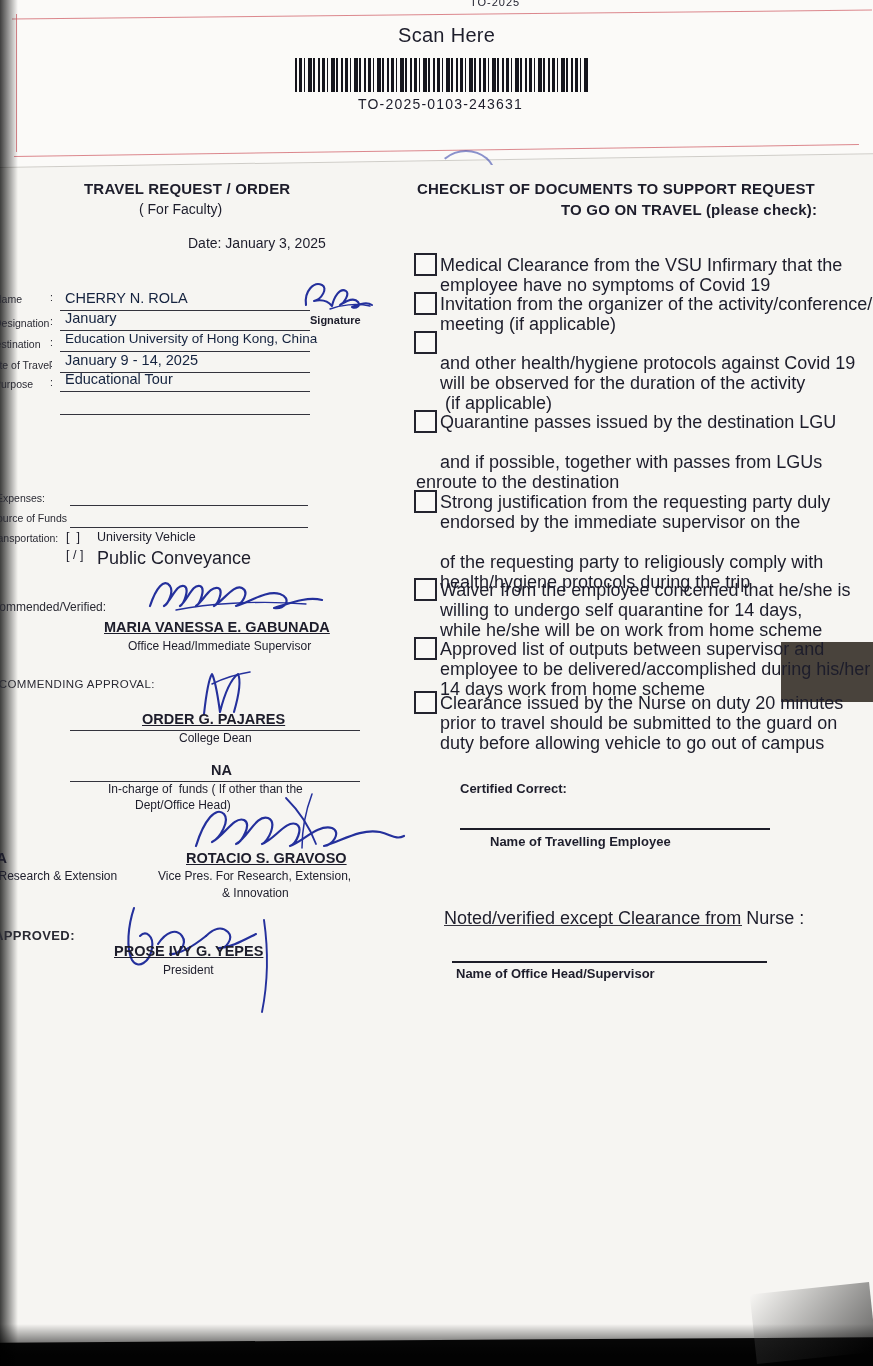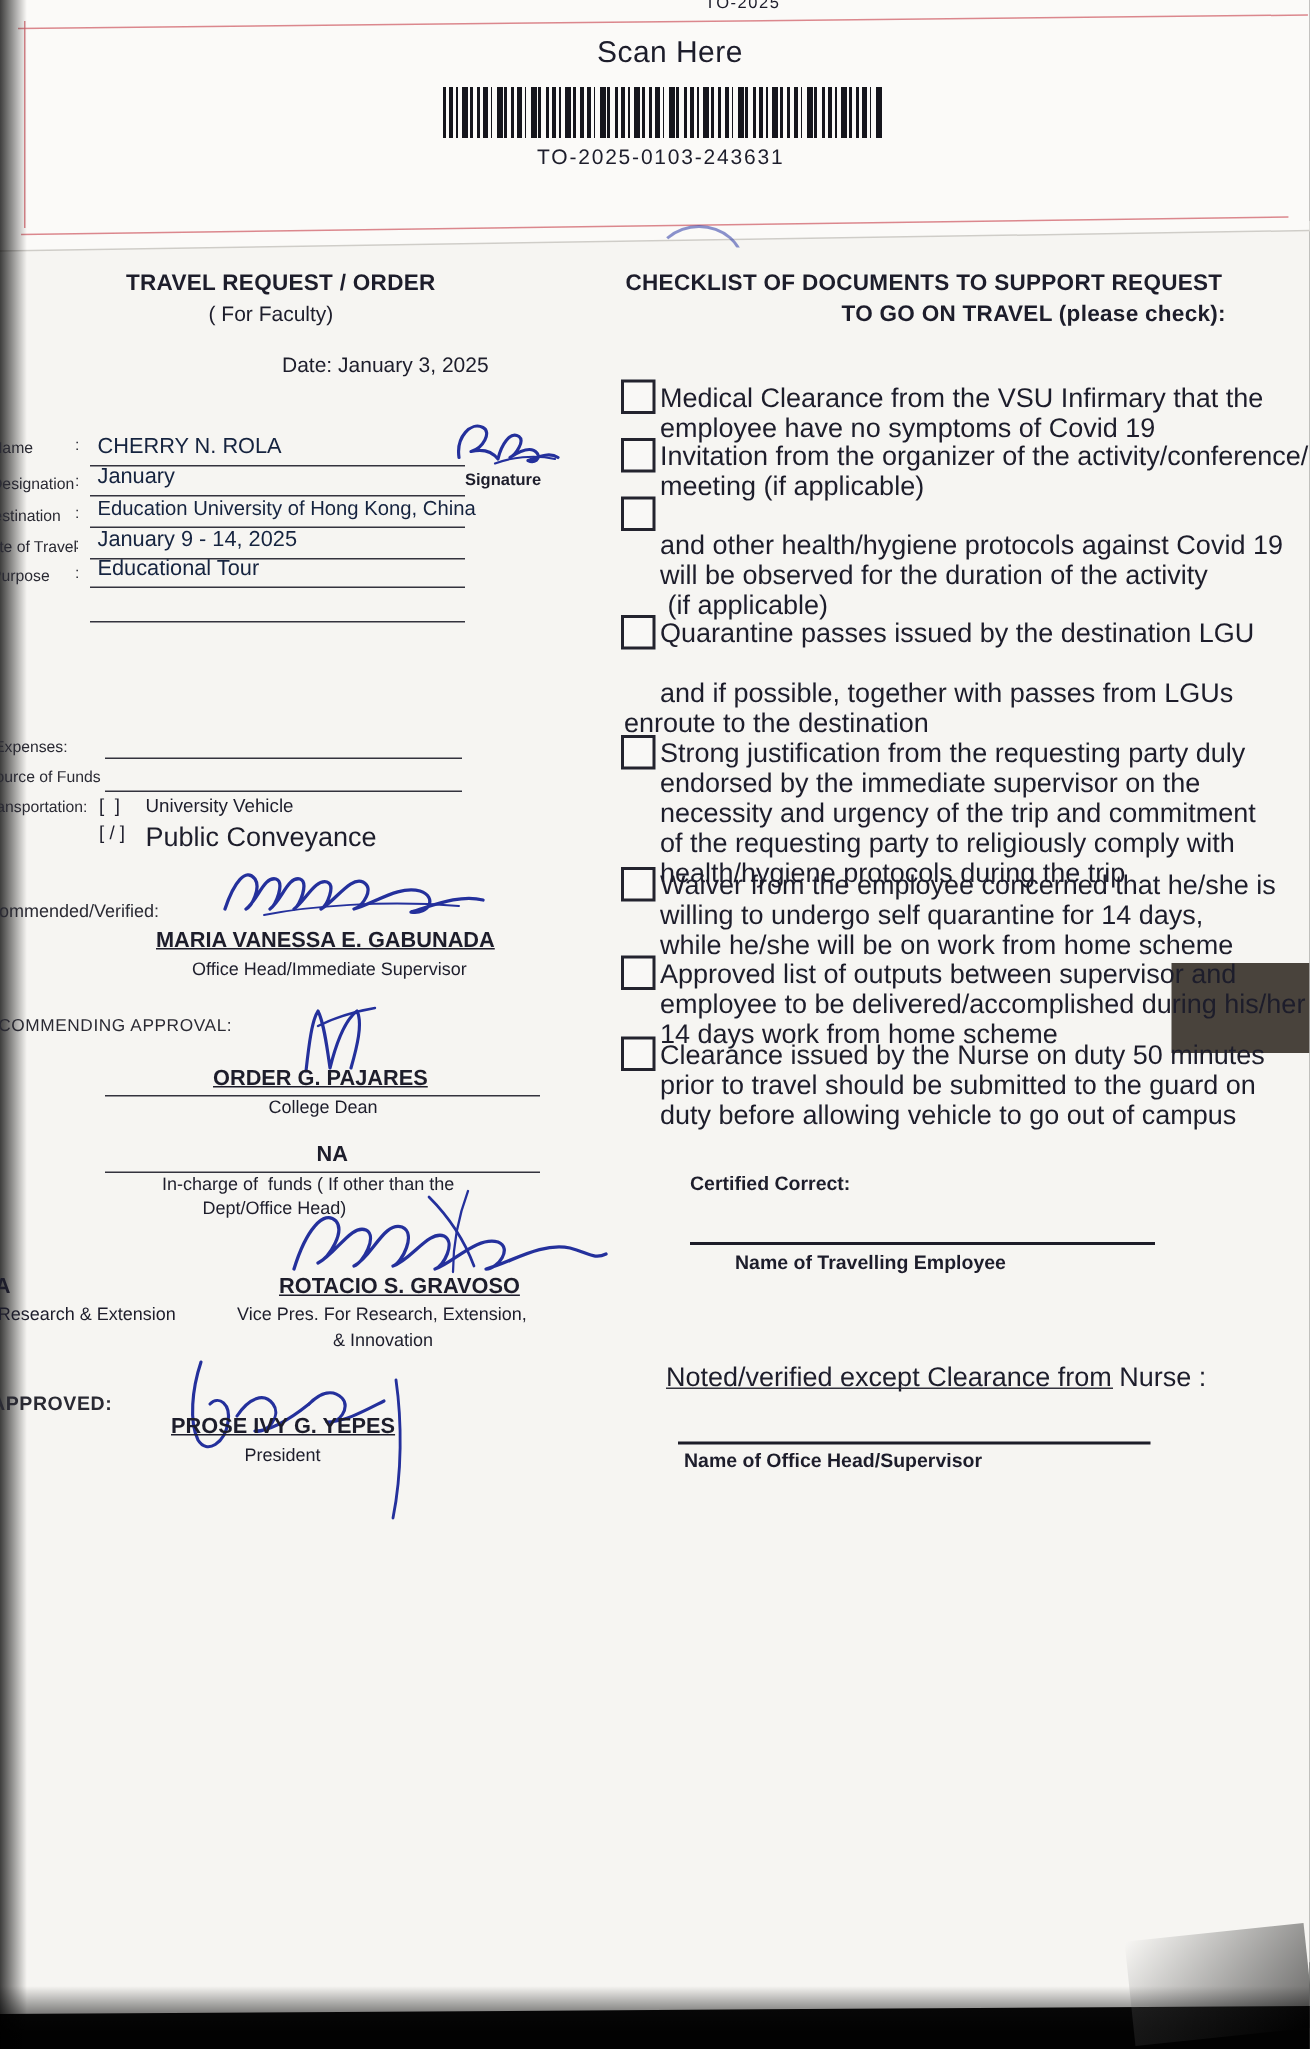--- a/index.html
+++ b/index.html
@@ -295,36 +295,35 @@
   <div class="t chk-txt" style="left:440px; top:393px;"> (if applicable)</div>
 
   <div class="cbox" style="left:414px; top:410px;"></div>
   <div class="t chk-txt" style="left:440px; top:412px;">Quarantine passes issued by the destination LGU</div>
   <div class="t chk-txt" style="left:440px; top:452px;">and if possible, together with passes from LGUs</div>
   <div class="t chk-txt" style="left:416px; top:472px;">enroute to the destination</div>
 
   <div class="cbox" style="left:414px; top:490px;"></div>
   <div class="t chk-txt" style="left:440px; top:492px;">Strong justification from the requesting party duly</div>
   <div class="t chk-txt" style="left:440px; top:512px;">endorsed by the immediate supervisor on the</div>
-  <div class="t chk-txt" style="left:440px; top:532px;">necessity and urgency of the trip and commitment</div>
   <div class="t chk-txt" style="left:440px; top:552px;">of the requesting party to religiously comply with</div>
   <div class="t chk-txt" style="left:440px; top:572px;">health/hygiene protocols during the trip</div>
 
   <div class="cbox" style="left:414px; top:578px;"></div>
   <div class="t chk-txt" style="left:440px; top:580px;">Waiver from the employee concerned that he/she is</div>
   <div class="t chk-txt" style="left:440px; top:600px;">willing to undergo self quarantine for 14 days,</div>
   <div class="t chk-txt" style="left:440px; top:620px;">while he/she will be on work from home scheme</div>
 
   <div class="cbox" style="left:414px; top:637px;"></div>
   <div class="t chk-txt" style="left:440px; top:639px;">Approved list of outputs between supervisor and</div>
   <div class="t chk-txt" style="left:440px; top:659px;">employee to be delivered/accomplished during his/her</div>
   <div class="t chk-txt" style="left:440px; top:679px;">14 days work from home scheme</div>
 
   <div class="cbox" style="left:414px; top:691px;"></div>
-  <div class="t chk-txt" style="left:440px; top:693px;">Clearance issued by the Nurse on duty 50 minutes</div>
+  <div class="t chk-txt" style="left:440px; top:693px;">Clearance issued by the Nurse on duty 20 minutes</div>
   <div class="t chk-txt" style="left:440px; top:713px;">prior to travel should be submitted to the guard on</div>
   <div class="t chk-txt" style="left:440px; top:733px;">duty before allowing vehicle to go out of campus</div>
 
   <div class="t bold12" style="left:460px; top:781px; font-size:13px;">Certified Correct:</div>
   <div class="uline thick" style="left:460px; top:828px; width:310px;"></div>
   <div class="t bold12" style="left:490px; top:834px; font-size:13px;">Name of Travelling Employee</div>
 
   <div class="t chk-txt" style="left:444px; top:908px;">Noted/verified except Clearance from Nurse :</div>
   <div class="uline" style="left:444px; top:925px; width:298px;"></div>
   <div class="uline thick" style="left:452px; top:961px; width:315px;"></div>

